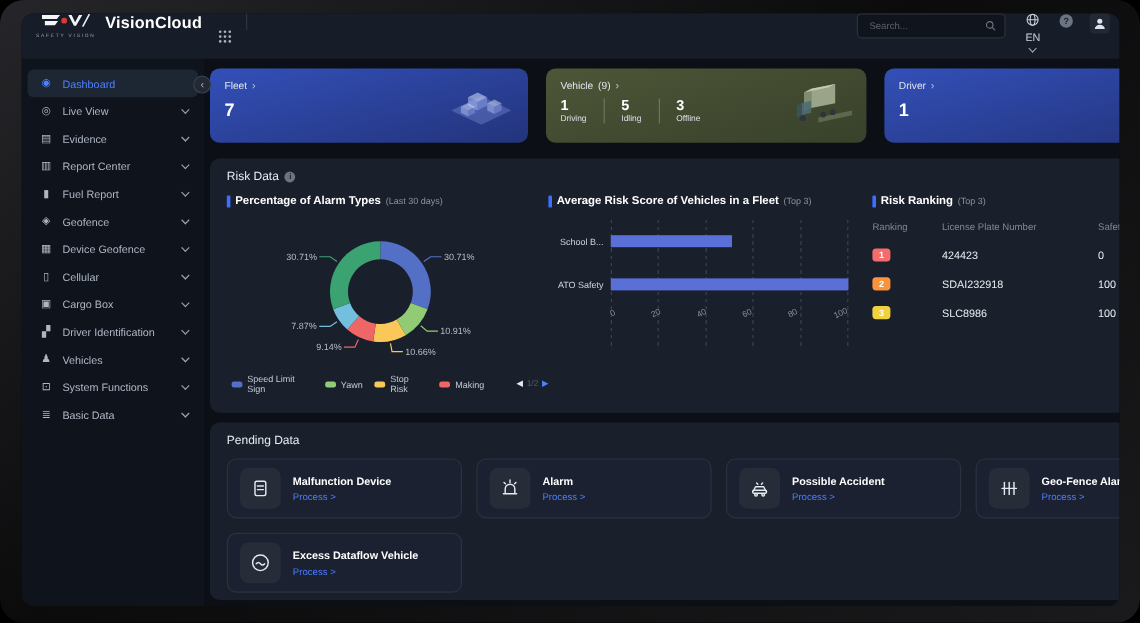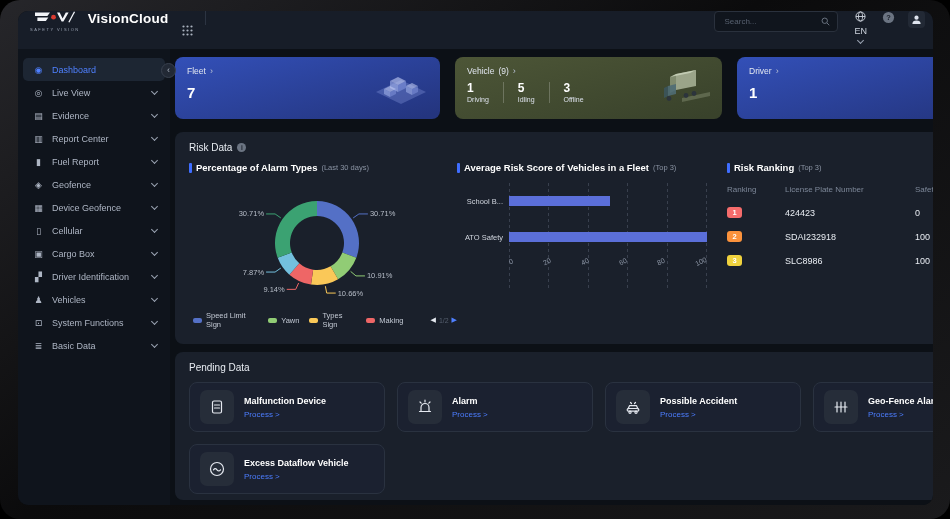--- a/index.html
+++ b/index.html
@@ -376,21 +376,21 @@
                       <span class="lg-item">
                         <span class="lg-swatch" style="background: rgb(84, 112, 198);"></span>
                         <span>Speed Limit Sign</span>
                       </span>
                       <span class="lg-item">
                         <span class="lg-swatch" style="background: rgb(145, 204, 117);"></span>
                         <span>Yawn</span>
                       </span>
                       <span class="lg-item">
                         <span class="lg-swatch" style="background: rgb(250, 200, 88);"></span>
-                        <span>Types Sign</span>
+                        <span>Stop Risk</span>
                       </span>
                       <span class="lg-item">
                         <span class="lg-swatch" style="background: rgb(238, 102, 102);"></span>
                         <span>Making</span>
                       </span>
                     </span>
                   <span class="lg-pg">
                     <span class="pg-prev">◀</span>
                     <span class="pg-num">1/2</span>
                     <span class="pg-next">▶</span>

